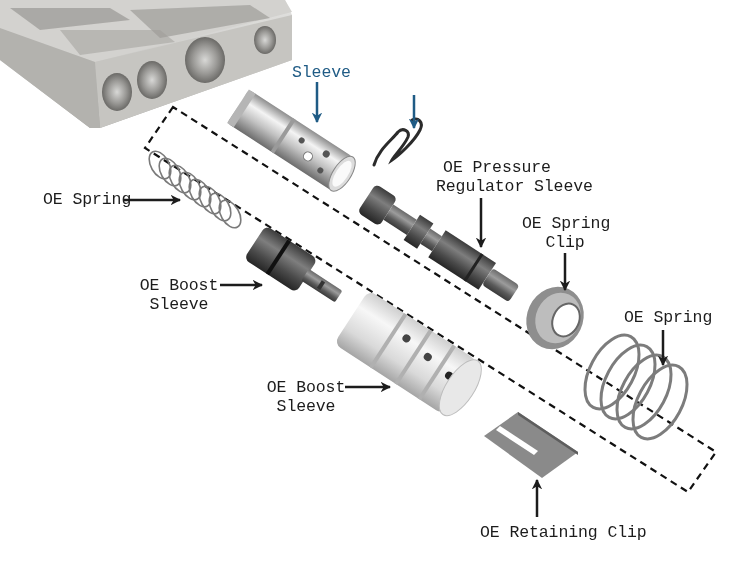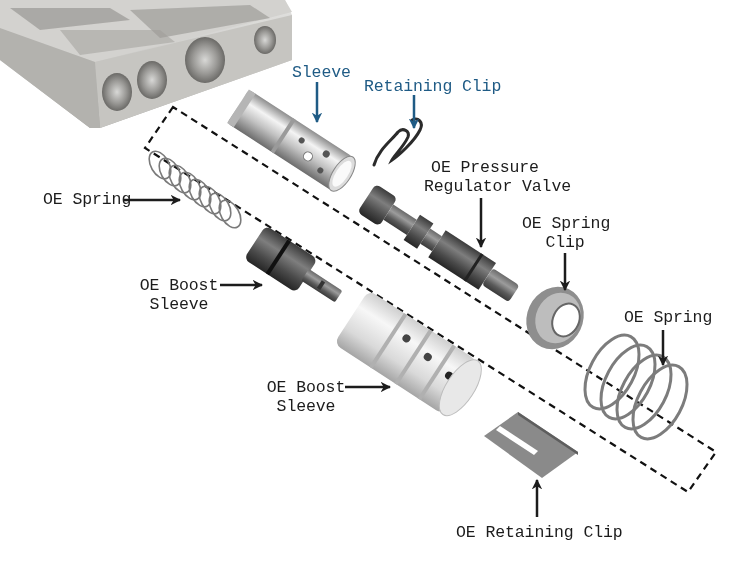--- a/index.html
+++ b/index.html
@@ -152,39 +152,38 @@
   <line x1="481" y1="198" x2="481" y2="247" stroke="#1c1c1c" stroke-width="2.5" marker-end="url(#ah)"></line>
   <line x1="565" y1="253" x2="565" y2="290" stroke="#1c1c1c" stroke-width="2.5" marker-end="url(#ah)"></line>
   <line x1="124" y1="200" x2="180" y2="200" stroke="#1c1c1c" stroke-width="2.5" marker-end="url(#ah)"></line>
   <line x1="663" y1="330" x2="663" y2="365" stroke="#1c1c1c" stroke-width="2.5" marker-end="url(#ah)"></line>
   <line x1="220" y1="285" x2="262" y2="285" stroke="#1c1c1c" stroke-width="2.5" marker-end="url(#ah)"></line>
   <line x1="345" y1="387" x2="390" y2="387" stroke="#1c1c1c" stroke-width="2.5" marker-end="url(#ah)"></line>
   <line x1="537" y1="517" x2="537" y2="480" stroke="#1c1c1c" stroke-width="2.5" marker-end="url(#ah)"></line>
 </svg>
 
 <div class="lbl blue" style="left:292px;top:63px;">Sleeve</div>
-<div class="lbl blue" style="left:364px;top:77px;">Retaining Clip</div>
 
-<div class="lbl center" style="left:424px;top:158px;width:122px;">
+<div class="lbl center" style="left:436px;top:158px;width:122px;">
   <div>OE Pressure</div>
-  <div>Regulator Valve</div>
+  <div>Regulator Sleeve</div>
 </div>
 
 <div class="lbl center" style="left:522px;top:214px;width:86px;">
   <div>OE Spring</div>
   <div>Clip</div>
 </div>
 
 <div class="lbl" style="left:43px;top:190px;">OE Spring</div>
 <div class="lbl" style="left:624px;top:308px;">OE Spring</div>
 
 <div class="lbl center" style="left:138px;top:276px;width:82px;">
   <div>OE Boost</div>
   <div>Sleeve</div>
 </div>
 
 <div class="lbl center" style="left:266px;top:378px;width:80px;">
   <div>OE Boost</div>
   <div>Sleeve</div>
 </div>
 
-<div class="lbl" style="left:456px;top:523px;">OE Retaining Clip</div>
+<div class="lbl" style="left:480px;top:523px;">OE Retaining Clip</div>
 </div>
 
 </body></html>

